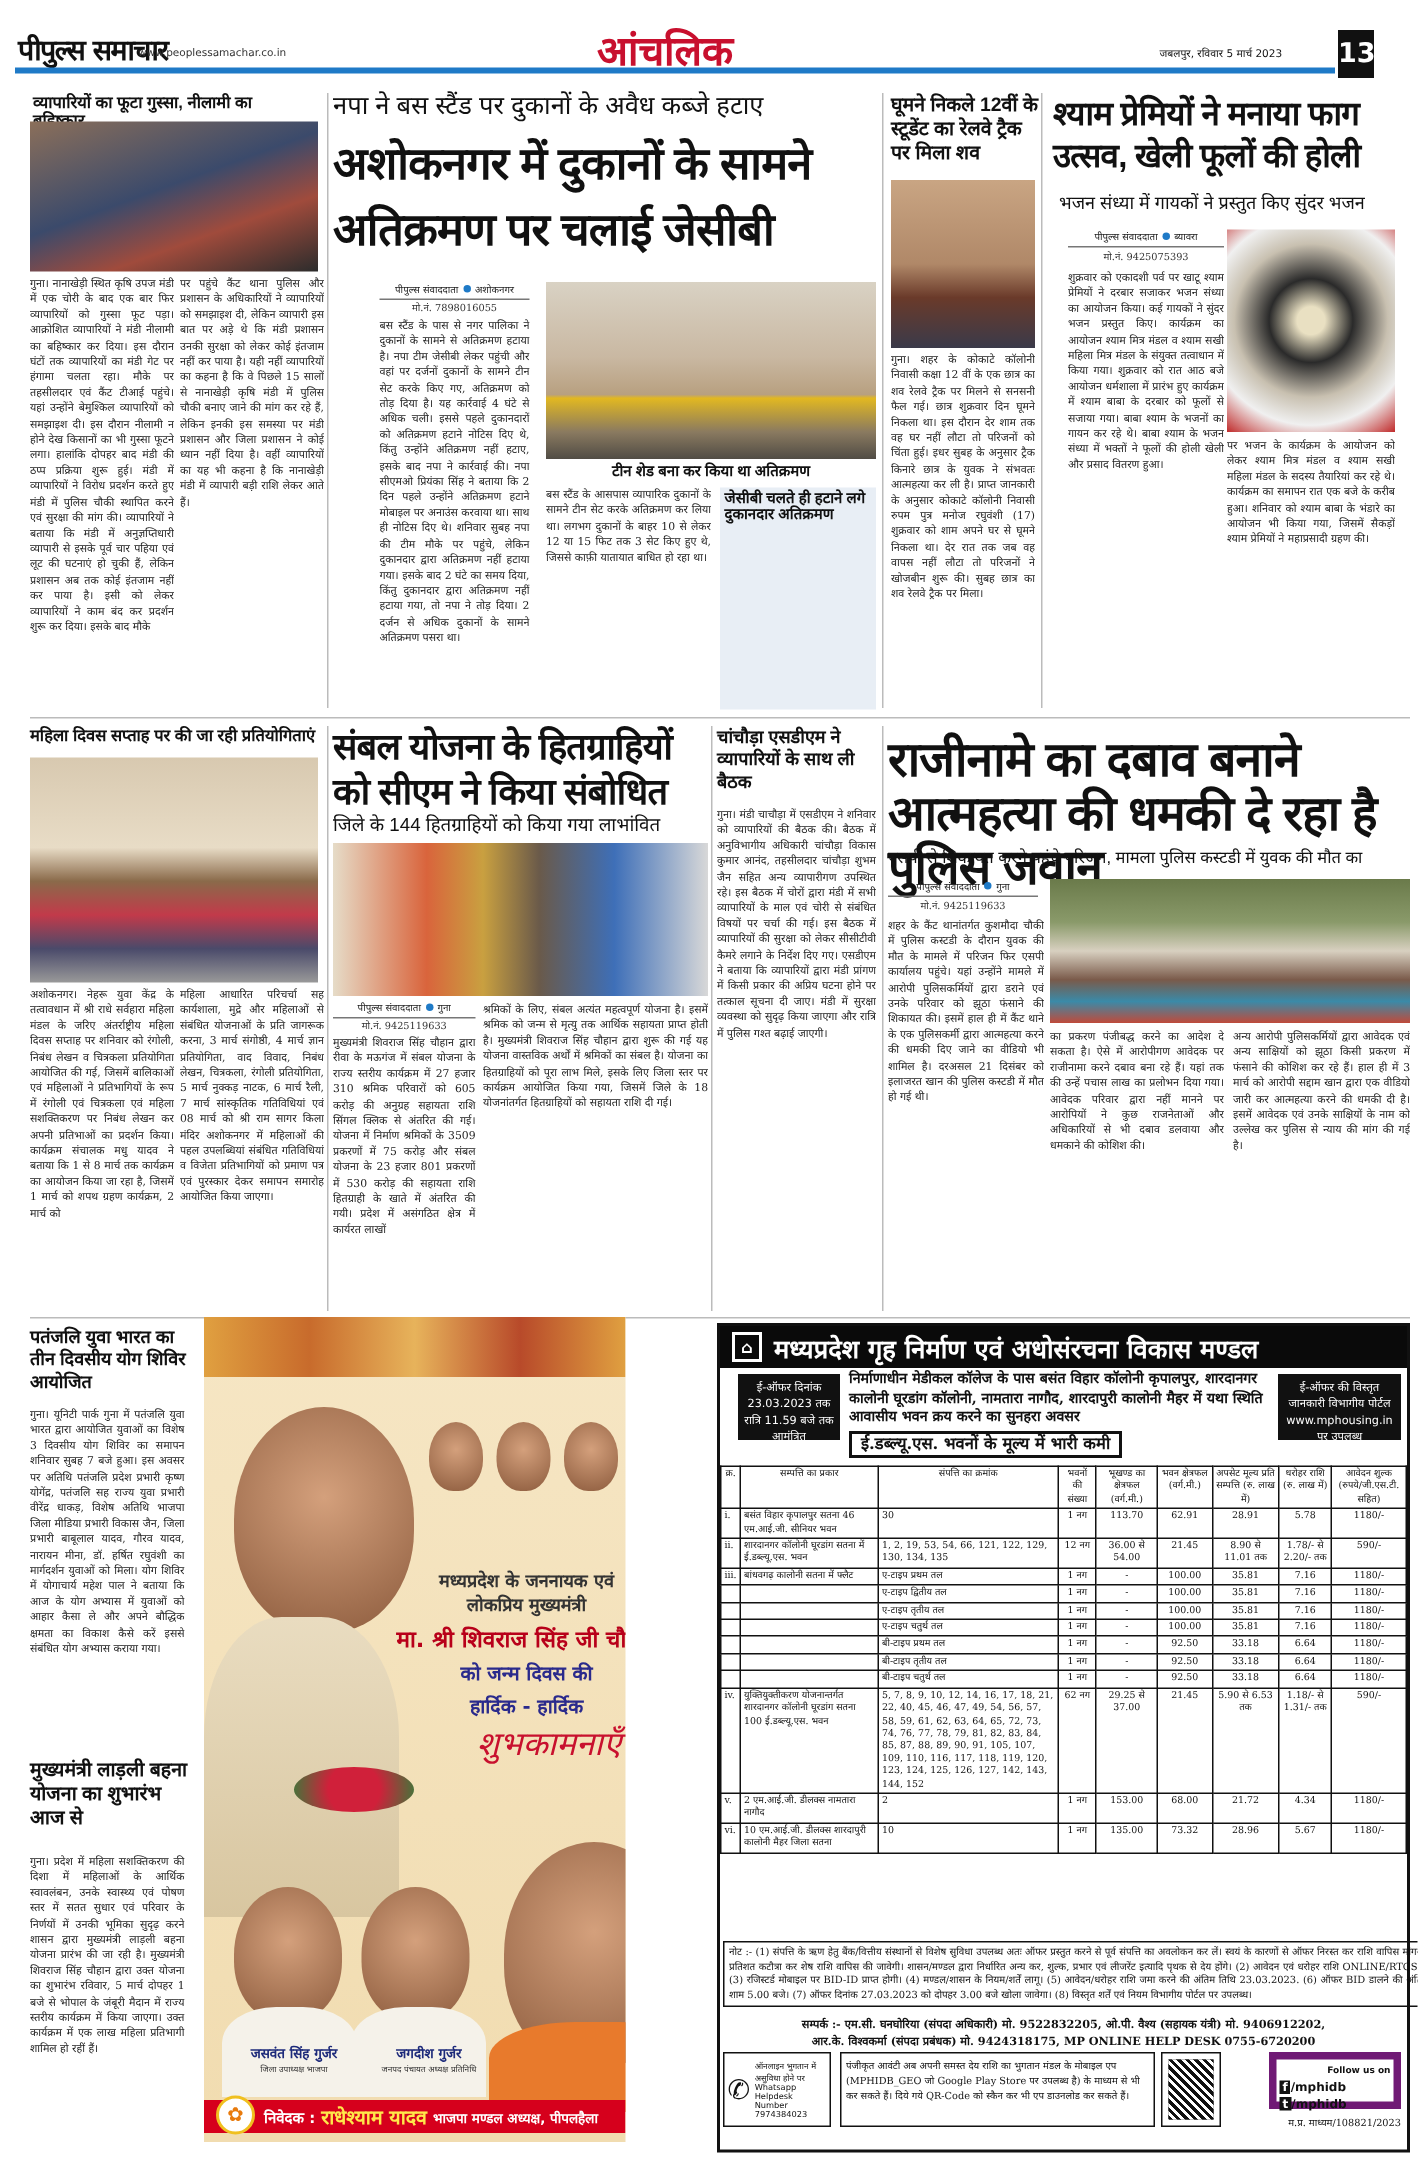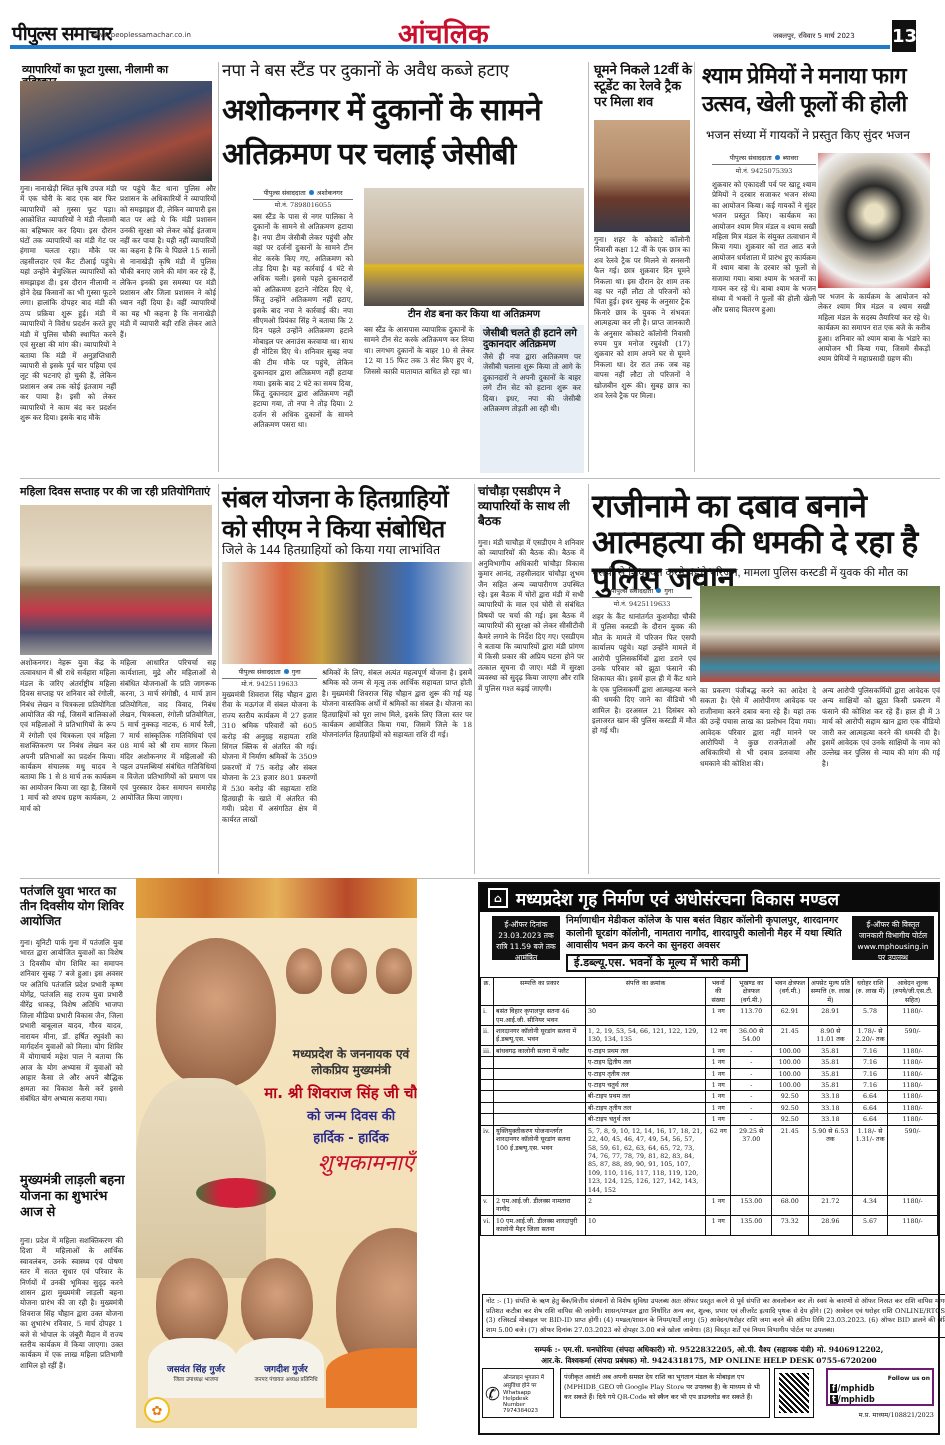--- a/index.html
+++ b/index.html
@@ -35,21 +35,21 @@
 table.prop{position:absolute;top:93px;left:0;width:458px;border-collapse:collapse;font-size:6.3px;font-family:"DejaVu Serif",serif}
 table.prop td,table.prop th{border:1px solid #111;padding:1px 2px;vertical-align:top;line-height:8.4px}
 table.prop th{font-weight:normal;text-align:center}
 table.prop td.c{text-align:center}
 .ad-note{position:absolute;left:2px;top:410px;width:528px;border:1px solid #111;font-size:6.6px;line-height:9.6px;padding:2px 3px;font-family:"DejaVu Serif",serif;text-align:justify}
 .ad-contact{position:absolute;left:0;top:460px;width:458px;text-align:center;font-size:7.5px;font-weight:bold;line-height:11px;font-family:"DejaVu Serif",serif}
 .ad-wa{position:absolute;left:2px;top:484px;width:72px;height:50px;border:1px solid #111;font-size:5.5px;display:flex;align-items:center;padding:2px}
 .ad-pay{position:absolute;left:80px;top:484px;width:210px;height:50px;border:1px solid #111;font-size:6.5px;line-height:10px;padding:3px;font-family:"DejaVu Serif",serif}
 .ad-qr{position:absolute;left:294px;top:484px;width:40px;height:50px;border:1px solid #111;padding:4px}
 .ad-qr div{width:100%;height:100%;background:repeating-linear-gradient(45deg,#111 0 2px,#fff 2px 4px),#111}
-.ad-follow{position:absolute;right:4px;top:484px;width:108px;height:38px;border:2px solid #701a75;font-size:8px;font-weight:bold;padding:2px;line-height:11px}
+.ad-follow{position:absolute;right:4px;top:484px;width:88px;height:38px;border:5px solid #701a75;font-size:8px;font-weight:bold;padding:2px;line-height:11px}
 .ad-code{position:absolute;right:4px;top:526px;font-size:6.5px;font-family:"DejaVu Serif",serif}
 
 .cmad{left:136px;top:878px;width:281px;height:550px;background:linear-gradient(#f6e6c4,#f1dcb0);overflow:hidden}
 .cm-strip{position:absolute;left:0;top:0;width:100%;height:40px;background:linear-gradient(90deg,#e0a040,#c86b2c,#e7b35b,#b84a2a,#e0a040)}
 .face{position:absolute;border-radius:50% 50% 45% 45%;background:radial-gradient(circle at 50% 40%,#d4a07c,#8b5a3c)}
 .cm-t1{position:absolute;left:100px;top:168px;width:230px;text-align:center;font-size:12px;font-weight:bold;color:#333;line-height:16px}
 .cm-t2{position:absolute;left:100px;top:204px;width:230px;text-align:center;font-size:15px;font-weight:bold;color:#b8001a}
 .cm-t3{position:absolute;left:100px;top:228px;width:230px;text-align:center;font-size:13px;font-weight:bold;color:#2a2a8c}
 .cm-t4{position:absolute;left:100px;top:250px;width:230px;text-align:center;font-size:13px;font-weight:bold;color:#2a2a8c}
 .cm-t5{position:absolute;left:130px;top:268px;width:200px;text-align:center;font-size:22px;color:#c8102e;font-style:italic;font-family:"DejaVu Serif",serif}
@@ -81,21 +81,20 @@
 <div class="abs hl" style="left:222px;top:88px;width:360px;font-size:30px;line-height:44px">अशोकनगर में दुकानों के सामने अतिक्रमण पर चलाई जेसीबी</div>
 <div class="abs byline" style="left:253px;top:188px;width:100px"><span>पीपुल्स संवाददाता</span><span class="dot"></span><span>अशोकनगर</span></div>
 <div class="abs mob" style="left:253px;top:200px;width:100px">मो.नं. 7898016055</div>
 <div class="abs body" style="left:222px;top:212px;width:130px;height:262px"></div>
 <div class="abs body" style="left:253px;top:212px;width:100px;height:262px">बस स्टैंड के पास से नगर पालिका ने दुकानों के सामने से अतिक्रमण हटाया है। नपा टीम जेसीबी लेकर पहुंची और वहां पर दर्जनों दुकानों के सामने टीन सेट करके किए गए, अतिक्रमण को तोड़ दिया है। यह कार्रवाई 4 घंटे से अधिक चली। इससे पहले दुकानदारों को अतिक्रमण हटाने नोटिस दिए थे, किंतु उन्होंने अतिक्रमण नहीं हटाए, इसके बाद नपा ने कार्रवाई की। नपा सीएमओ प्रियंका सिंह ने बताया कि 2 दिन पहले उन्होंने अतिक्रमण हटाने मोबाइल पर अनाउंस करवाया था। साथ ही नोटिस दिए थे। शनिवार सुबह नपा की टीम मौके पर पहुंचे, लेकिन दुकानदार द्वारा अतिक्रमण नहीं हटाया गया। इसके बाद 2 घंटे का समय दिया, किंतु दुकानदार द्वारा अतिक्रमण नहीं हटाया गया, तो नपा ने तोड़ दिया। 2 दर्जन से अधिक दुकानों के सामने अतिक्रमण पसरा था।</div>
 <div class="abs photo" style="left:364px;top:188px;width:220px;height:125px;background:linear-gradient(180deg,#d9d2c4 0%,#c9b8a2 40%,#b8a080 60%,#e2b821 62%,#8a7a60 80%,#3a3a3a)"></div>
 <div class="abs caption" style="left:364px;top:306px;width:220px;height:14px">टीन शेड बना कर किया था अतिक्रमण</div>
 <div class="abs body" style="left:364px;top:325px;width:110px;height:120px">बस स्टैंड के आसपास व्यापारिक दुकानों के सामने टीन सेट करके अतिक्रमण कर लिया था। लगभग दुकानों के बाहर 10 से लेकर 12 या 15 फिट तक 3 सेट किए हुए थे, जिससे काफ़ी यातायात बाधित हो रहा था।</div>
 <div class="abs" style="left:480px;top:325px;width:104px;height:148px;background:#e8eef5;padding:3px">
   <div class="kicker" style="font-size:10px;margin-bottom:3px">जेसीबी चलते ही हटाने लगे दुकानदार अतिक्रमण</div>
-  <div class="body" style="height:110px">जैसे ही नपा द्वारा अतिक्रमण पर जेसीबी चलाना शुरू किया तो आगे के दुकानदारों ने अपनी दुकानों के बाहर लगे टीन सेट को हटाना शुरू कर दिया। इधर, नपा की जेसीबी अतिक्रमण तोड़ती आ रही थी।</div>
 </div>
 <div class="abs vline" style="left:588px;top:62px;height:410px"></div>
 
 <div class="abs kicker" style="left:594px;top:62px;width:100px;font-size:13px;line-height:16px">घूमने निकले 12वीं के स्टूडेंट का रेलवे ट्रैक पर मिला शव</div>
 <div class="abs photo" style="left:594px;top:120px;width:96px;height:112px;background:linear-gradient(180deg,#c9a583,#b08868 50%,#6a3a2a 70%,#3a3a4a)"></div>
 <div class="abs body" style="left:594px;top:235px;width:96px;height:240px">गुना। शहर के कोकाटे कॉलोनी निवासी कक्षा 12 वीं के एक छात्र का शव रेलवे ट्रैक पर मिलने से सनसनी फैल गई। छात्र शुक्रवार दिन घूमने निकला था। इस दौरान देर शाम तक वह घर नहीं लौटा तो परिजनों को चिंता हुई। इधर सुबह के अनुसार ट्रैक किनारे छात्र के युवक ने संभवतः आत्महत्या कर ली है। प्राप्त जानकारी के अनुसार कोकाटे कॉलोनी निवासी रुपम पुत्र मनोज रघुवंशी (17) शुक्रवार को शाम अपने घर से घूमने निकला था। देर रात तक जब वह वापस नहीं लौटा तो परिजनों ने खोजबीन शुरू की। सुबह छात्र का शव रेलवे ट्रैक पर मिला।</div>
 <div class="abs vline" style="left:694px;top:62px;height:410px"></div>
 
 <div class="abs hl" style="left:702px;top:62px;width:240px;font-size:22px;line-height:28px">श्याम प्रेमियों ने मनाया फाग उत्सव, खेली फूलों की होली</div>
 <div class="abs deck" style="left:706px;top:129px;width:236px;font-size:12px">भजन संध्या में गायकों ने प्रस्तुत किए सुंदर भजन</div>
@@ -163,20 +162,25 @@
   <div class="face" style="left:20px;top:380px;width:72px;height:90px"></div>
   <div style="position:absolute;left:12px;top:460px;width:90px;height:60px;background:#f5f2ea;border-radius:40% 40% 0 0"></div>
   <div class="face" style="left:105px;top:380px;width:72px;height:90px"></div>
   <div style="position:absolute;left:98px;top:460px;width:90px;height:60px;background:#f5f2ea;border-radius:40% 40% 0 0"></div>
   <div class="face" style="left:200px;top:350px;width:120px;height:150px"></div>
   <div style="position:absolute;left:190px;top:470px;width:144px;height:60px;background:#e87a2c;border-radius:40% 40% 0 0"></div>
   <div class="cm-name" style="left:5px;top:484px;width:110px">जसवंत सिंह गुर्जर</div>
   <div class="cm-role" style="left:5px;top:497px;width:110px">जिला उपाध्यक्ष भाजपा</div>
   <div class="cm-name" style="left:95px;top:484px;width:110px">जगदीश गुर्जर</div>
   <div class="cm-role" style="left:95px;top:497px;width:110px">जनपद पंचायत अध्यक्ष प्रतिनिधि</div>
+  <div class="cm-foot">
+    <span>निवेदक :</span>
+    <span class="nm">राधेश्याम यादव</span>
+    <span style="font-size:9px">भाजपा मण्डल अध्यक्ष, पीपलहैला</span>
+  </div>
   <div class="lotus">✿</div>
 </div>
 
 <div class="abs ad">
   <div class="ad-head">
     <span class="ad-logo">⌂</span>
     <span>मध्यप्रदेश गृह निर्माण एवं अधोसंरचना विकास मण्डल</span>
   </div>
   <div class="ad-left">ई-ऑफर दिनांक 23.03.2023 तक रात्रि 11.59 बजे तक आमंत्रित</div>
   <div class="ad-mid">

